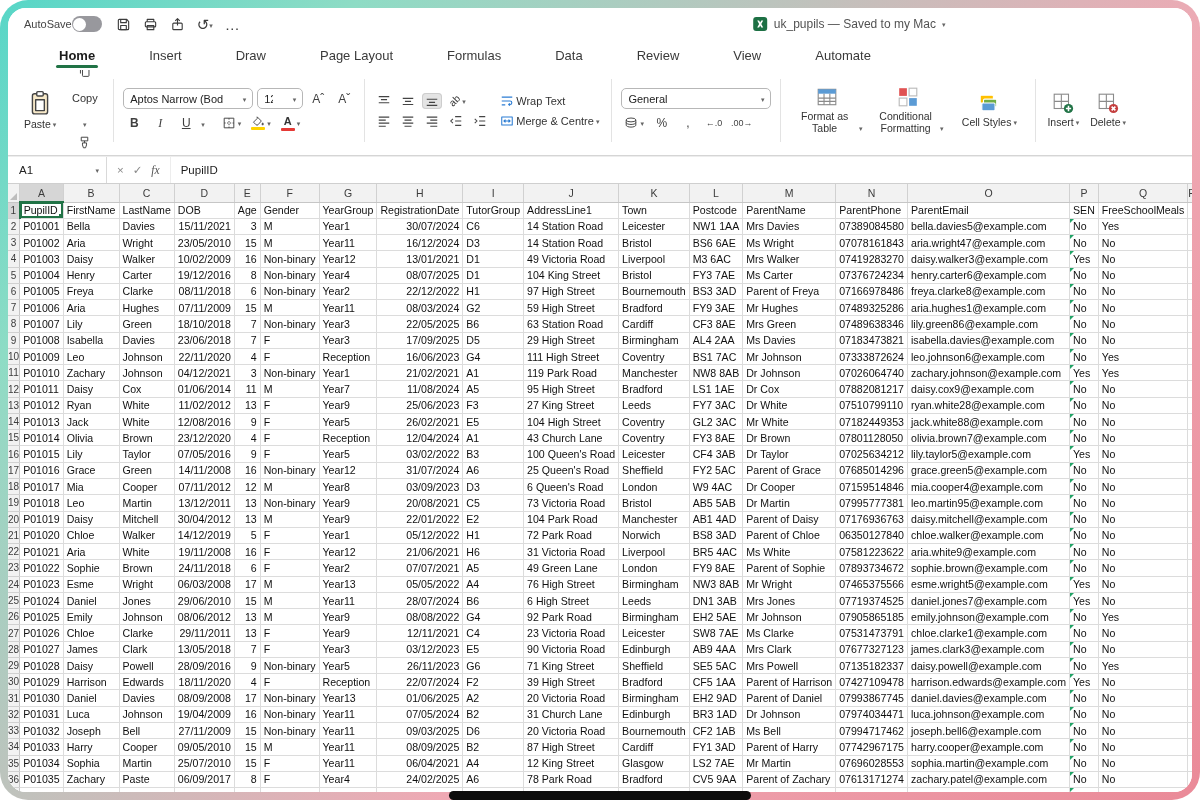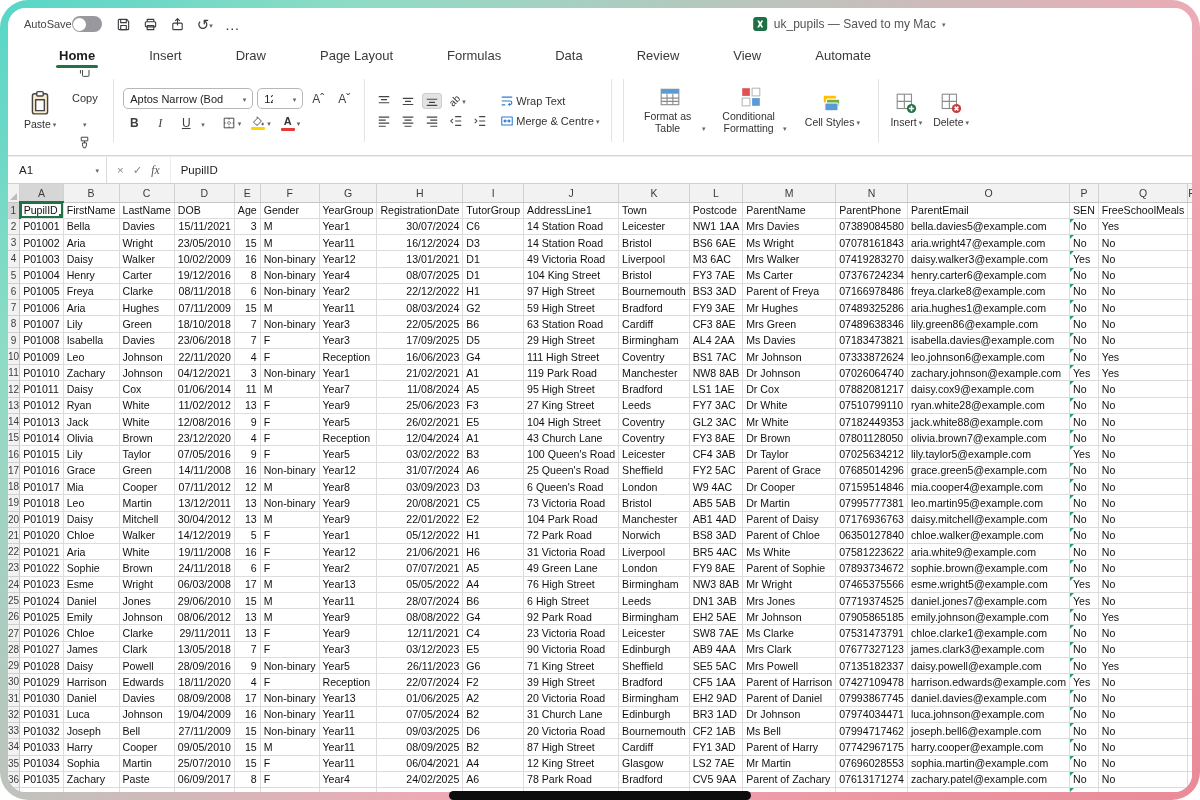--- a/index.html
+++ b/index.html
@@ -319,20 +319,42 @@
                 </svg>
               </span>
             <span>Merge &amp; Centre</span>
             <span class="chev"></span>
           </span>
         </div>
       </div>
 
       <div class="vdiv"></div>
 
+      <div class="rgroup">
+        <div class="combo general">
+            <span class="val">General</span>
+            <span class="chev"></span>
+          </div>
+        <div class="rrow">
+          <span class="ibtn">
+            <span>
+                <svg width="14" height="14" viewBox="0 0 16 16" fill="none" stroke="#444" stroke-width="1.1">
+                  <ellipse cx="8" cy="4.5" rx="5.5" ry="2.2"></ellipse>
+                  <path d="M2.5 4.5v6c0 1.2 2.5 2.2 5.5 2.2s5.5-1 5.5-2.2v-6"></path>
+                  <path d="M2.5 7.5c0 1.2 2.5 2.2 5.5 2.2s5.5-1 5.5-2.2"></path>
+                </svg>
+              </span>
+            <span class="chev"></span>
+          </span>
+          <span class="tbtn">%</span>
+          <span class="tbtn">,</span>
+          <span class="tbtn tiny">←.0</span>
+          <span class="tbtn tiny">.00→</span>
+        </div>
+      </div>
 
       <div class="vdiv"></div>
 
       <div class="bigbtn wide">
         <span>
           <svg width="22" height="22" viewBox="0 0 20 20" fill="none">
               <rect x="2" y="3" width="16" height="14" stroke="#8a8a8a"></rect>
               <rect x="2" y="3" width="16" height="4" fill="#5b9bd5"></rect>
               <path d="M2 11h16M2 14h16M7.3 7v10M12.6 7v10" stroke="#8a8a8a"></path>
             </svg>

